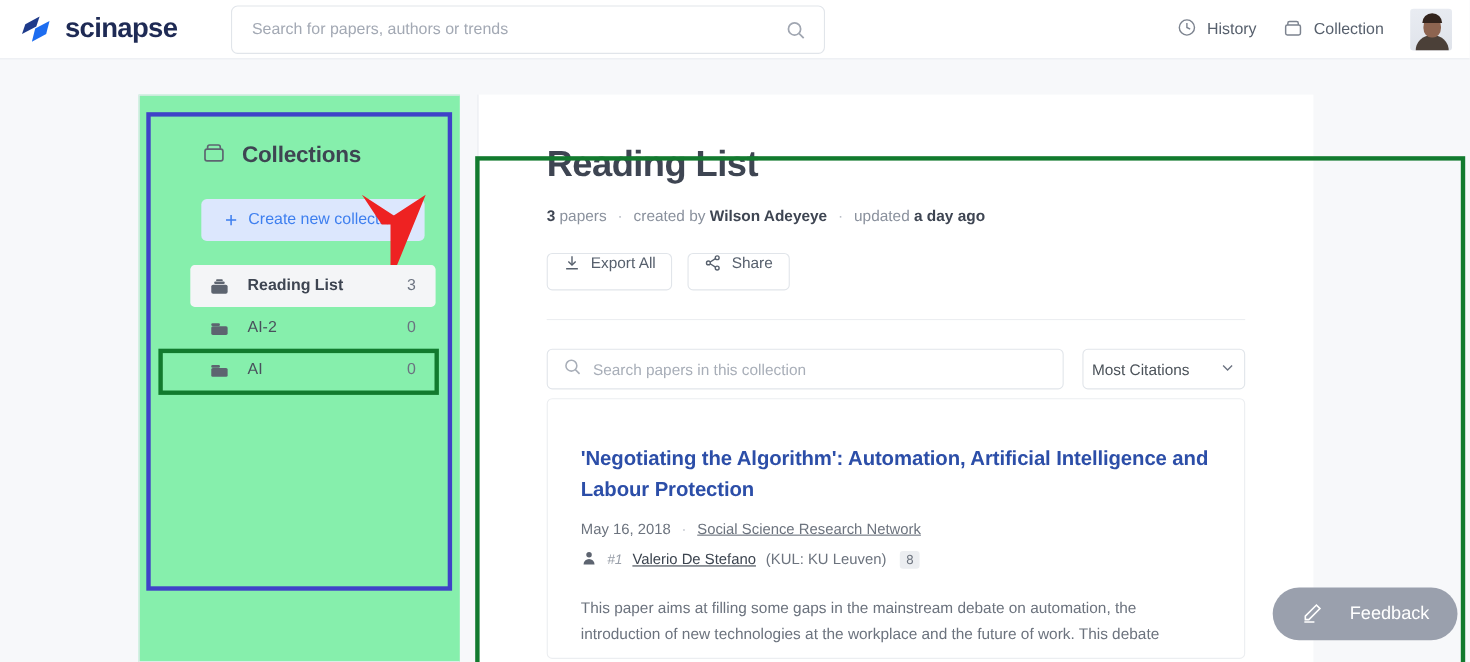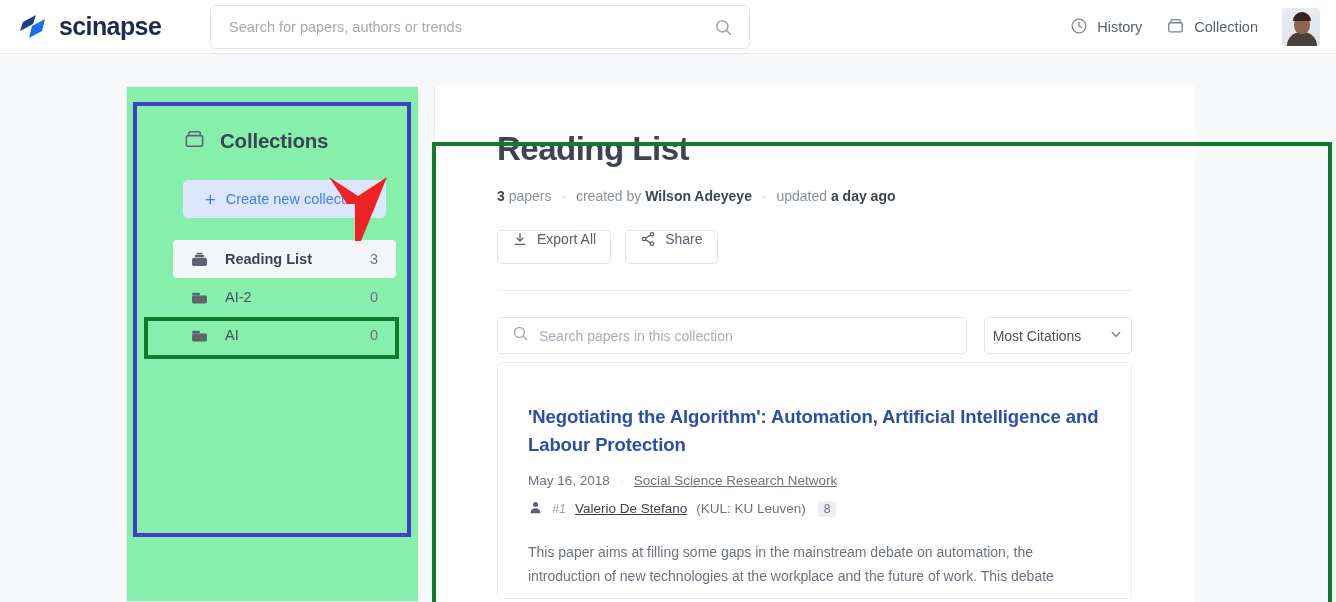--- a/index.html
+++ b/index.html
@@ -406,14 +406,23 @@
   <div class="anno-blue"></div>
   <div class="anno-green-row"></div>
   <div class="anno-green-main"></div>
 
   <span class="red-arrow">
     <svg width="66" height="70" viewBox="0 0 66 70">
       <polygon points="4,3 33,22 62,3 36,67 30,67 30,30 22,30" fill="#ee2222"></polygon>
     </svg>
   </span>
 
+  <div class="feedback">
+    <span>
+      <svg width="22" height="22" viewBox="0 0 24 24" fill="none" stroke="#ffffff" stroke-width="1.6">
+        <path d="M4 16.5 L15 5.5 l3.5 3.5 L7.5 20 H4 z"></path>
+        <line x1="3" y1="22.3" x2="13" y2="22.3"></line>
+      </svg>
+    </span>
+    <span>Feedback</span>
+  </div>
 
 </div>
 
 </body></html>

